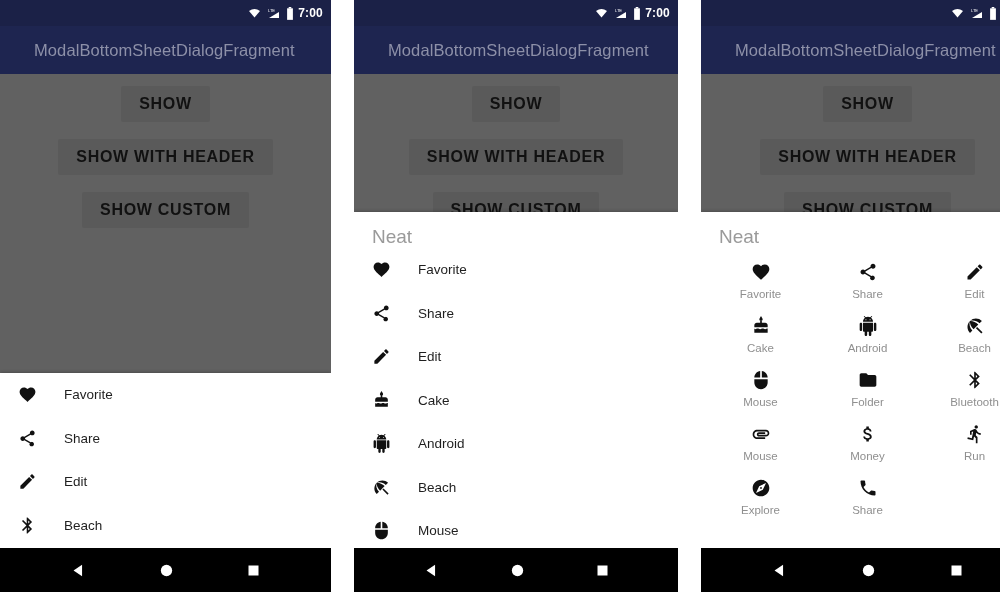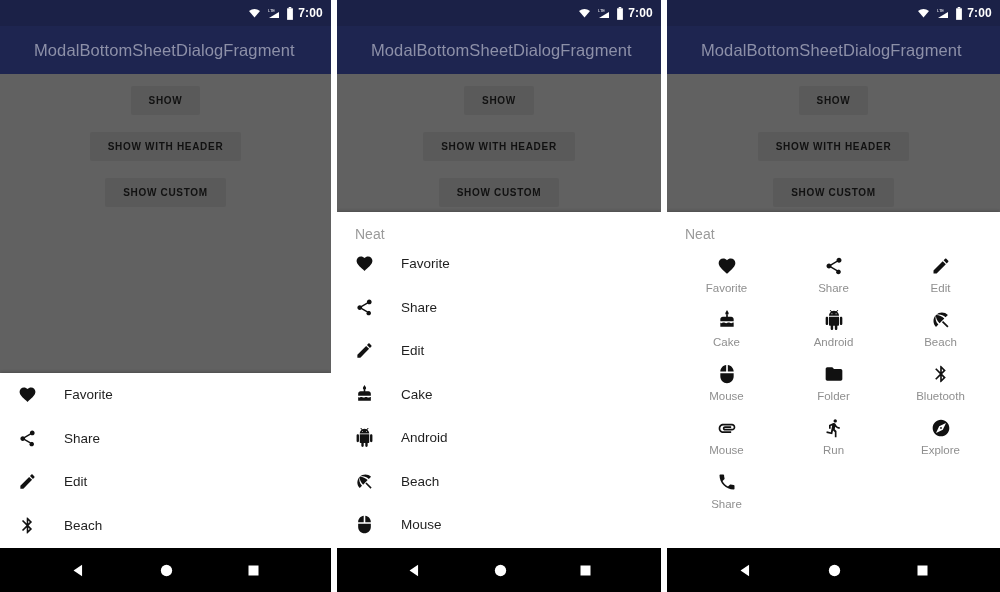--- a/index.html
+++ b/index.html
@@ -10,21 +10,21 @@
   body {
     width: 1000px;
     height: 592px;
     font-family: "Liberation Sans", sans-serif;
     overflow: hidden;
   }
   .screens {
     display: flex;
     width: 1000px;
     height: 448px;
-    gap: 6px;
+    gap: 23px;
     padding: 0;
     box-sizing: border-box;
   }
   .phone {
     position: relative;
     width: 331px;
     height: 592px;
     background: #616161;
     overflow: hidden;
     flex: 0 0 auto;
@@ -78,21 +78,21 @@
     background: #616161;
     display: flex;
     flex-direction: column;
     align-items: center;
     padding-top: 12px;
     box-sizing: border-box;
   }
   .mbtn {
     background: #5a5a5a;
     color: #111111;
-    font-size: 10px;
+    font-size: 16px;
     font-weight: bold;
     letter-spacing: 0.7px;
     border: none;
     border-radius: 2px;
     padding: 9px 18px;
     margin-bottom: 17px;
     font-family: "Liberation Sans", sans-serif;
     cursor: pointer;
   }
 
@@ -104,21 +104,21 @@
     background: #ffffff;
     overflow: hidden;
     box-shadow: 0 -1px 3px rgba(0,0,0,0.22);
   }
   .sheet.s1 { top: 373px; }
   .sheet.s2 { top: 212px; }
   .sheet.s3 { top: 212px; }
 
   .sheet-header {
     color: #9a9a9a;
-    font-size: 14px;
+    font-size: 19px;
     padding: 14px 0 0 18px;
   }
 
   .list-item {
     display: flex;
     align-items: center;
     height: 43.5px;
     padding-left: 18px;
     box-sizing: border-box;
     cursor: pointer;
@@ -502,20 +502,28 @@
 
         <div class="grid-item">
           <span class="gi-icon">
             <svg width="20" height="20" viewBox="0 0 24 24">
                 <path fill="#111" d="M2 12.5C2 9.46 4.46 7 7.5 7H18c2.21 0 4 1.79 4 4s-1.79 4-4 4H9.5C8.12 15 7 13.88 7 12.5S8.12 10 9.5 10H17v2H9.41c-.55 0-.55 1 0 1H18c1.1 0 2-.9 2-2s-.9-2-2-2H7.5C5.57 9 4 10.57 4 12.5S5.57 16 7.5 16H17v2H7.5C4.46 18 2 15.54 2 12.5z"></path>
               </svg>
           </span>
           <span class="gi-label">Mouse</span>
         </div>
 
+        <div class="grid-item">
+          <span class="gi-icon">
+            <svg width="20" height="20" viewBox="0 0 24 24">
+                <path fill="#111" d="M11.8 10.9c-2.27-.59-3-1.2-3-2.15 0-1.09 1.01-1.85 2.7-1.85 1.78 0 2.44.85 2.5 2.1h2.21c-.07-1.72-1.12-3.3-3.21-3.81V3h-3v2.16c-1.94.42-3.5 1.68-3.5 3.61 0 2.31 1.91 3.46 4.7 4.13 2.5.6 3 1.48 3 2.41 0 .69-.49 1.79-2.7 1.79-2.06 0-2.87-.92-2.98-2.1h-2.2c.12 2.19 1.76 3.42 3.68 3.83V21h3v-2.15c1.95-.37 3.5-1.5 3.5-3.55 0-2.84-2.43-3.81-4.7-4.4z"></path>
+              </svg>
+          </span>
+          <span class="gi-label">Money</span>
+        </div>
 
         <div class="grid-item">
           <span class="gi-icon">
             <svg width="20" height="20" viewBox="0 0 24 24">
                 <path fill="#111" d="M13.49 5.48c1.1 0 2-.9 2-2s-.9-2-2-2-2 .9-2 2 .9 2 2 2zm-3.6 13.9 1-4.4 2.1 2v6h2v-7.5l-2.1-2 .6-3c1.3 1.5 3.3 2.5 5.5 2.5v-2c-1.9 0-3.5-1-4.3-2.4l-1-1.6c-.4-.6-1-1-1.7-1-.3 0-.5.1-.8.1l-5.2 2.2v4.7h2v-3.4l1.8-.7-1.6 8.1-4.9-1-.4 2 7 1.4z"></path>
               </svg>
           </span>
           <span class="gi-label">Run</span>
         </div>
 

